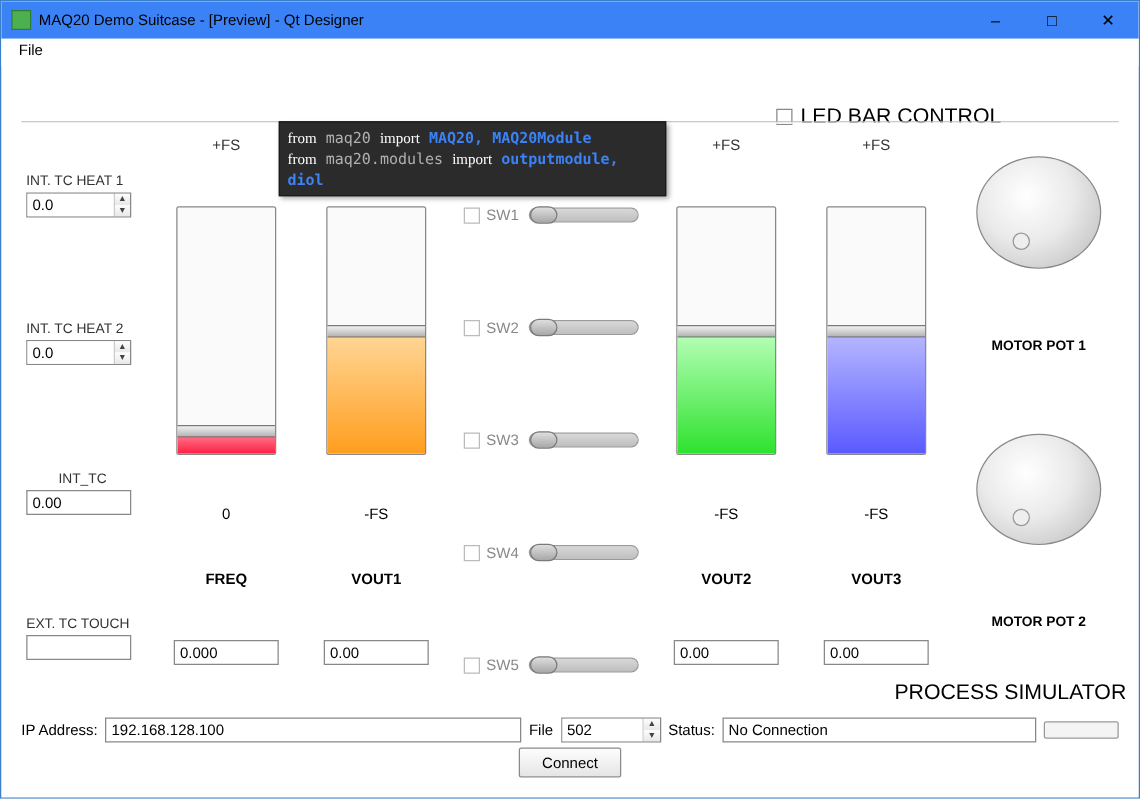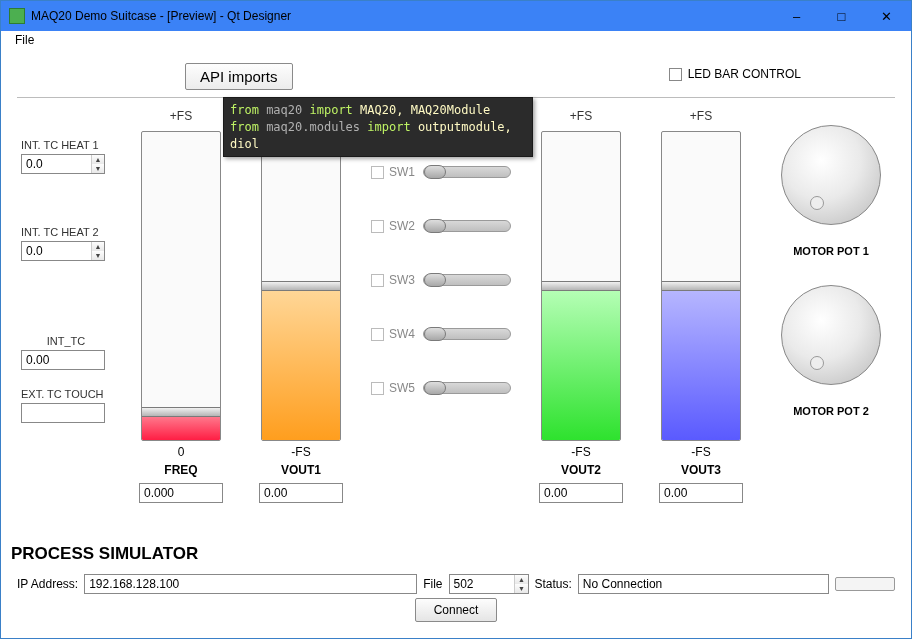--- a/index.html
+++ b/index.html
@@ -66,23 +66,23 @@
     font-family: Verdana, sans-serif;
     font-size: 15px;
     background: linear-gradient(#fdfdfd,#ececec);
     border: 1px solid #8a8a8a;
     padding: 4px 14px;
     border-radius: 2px;
   }
   .ledbar {
     position: absolute;
     right: 100px;
-    top: 10px;
+    top: 26px;
     display: flex; align-items: center;
-    font-size: 12px;
+    font-size: 17px;
   }
   .ledbar .chk {
     width: 13px; height: 13px;
     border: 1px solid #888;
     margin-right: 6px;
   }
   .hr {
     position: absolute;
     left: 6px; right: 6px;
     top: 40px;
@@ -94,20 +94,21 @@
     position: absolute;
     left: 0; right: 0; top: 48px; bottom: 96px;
     display: flex;
     align-items: stretch;
   }
   .col {
     display: flex;
     flex-direction: column;
     align-items: center;
     position: relative;
+    gap: 36px;
   }
   .col.inputs { width: 110px; padding-top: 30px; }
   .col.bar { width: 120px; }
   .col.switches { width: 160px; padding-top: 40px; }
   .col.dials { width: 140px; padding-top: 20px; }
   .fs-label {
     font-size: 12px;
     color: #333;
     margin: 4px 0 6px 0;
     height: 16px;
@@ -243,23 +244,23 @@
     font-size: 11px;
     font-weight: bold;
     font-family: Verdana, sans-serif;
     text-align: center;
     margin-bottom: 28px;
   }
   .proc-title {
     position: absolute;
     left: 0; right: 0;
     bottom: 64px;
-    text-align: left;
+    text-align: right;
     font-family: Verdana, sans-serif;
-    font-weight: bold;
+    font-weight: normal;
     font-size: 17px;
   }
   .bottom {
     position: absolute;
     left: 6px; right: 6px; bottom: 34px;
     display: flex;
     align-items: center;
     gap: 6px;
   }
   .bottom .lbl { font-size: 12px; }
@@ -298,23 +299,23 @@
     background: #2b2b2b;
     color: #d0d0d0;
     border: 1px solid #1a1a1a;
     font-family: Consolas, monospace;
     font-size: 12px;
     padding: 4px 6px;
     box-shadow: 2px 2px 4px rgba(0,0,0,0.35);
     line-height: 1.4;
     z-index: 50;
   }
-  .kw { color: #bef264; }
+  .kw { color: #ffffff; font-family: Liberation Serif, serif; }
   .mod { color: #b0b0b0; }
-  .sym { color: #fef9c3; }
+  .sym { color: #3b82f6; font-weight: bold; }
 </style>
 </head>
 <body>
 
 <div class="window">
   <div class="titlebar">
     <span class="app-icon"></span>
     <span class="title">MAQ20 Demo Suitcase - [Preview] - Qt Designer</span>
     <div class="winbtns">
       <div class="winbtn">–</div>
@@ -322,23 +323,20 @@
       <div class="winbtn close">✕</div>
     </div>
   </div>
   <div class="menubar">
     <span class="menu">File</span>
   </div>
 
   <div class="client">
 
     <div class="toprow">
-      <div class="api-btn-wrap">
-        <button class="api">API imports</button>
-      </div>
       <div class="ledbar">
         <span class="chk"></span>
         <span>LED BAR CONTROL</span>
       </div>
     </div>
 
     <div class="hr"></div>
 
     <div class="mainarea">
 

